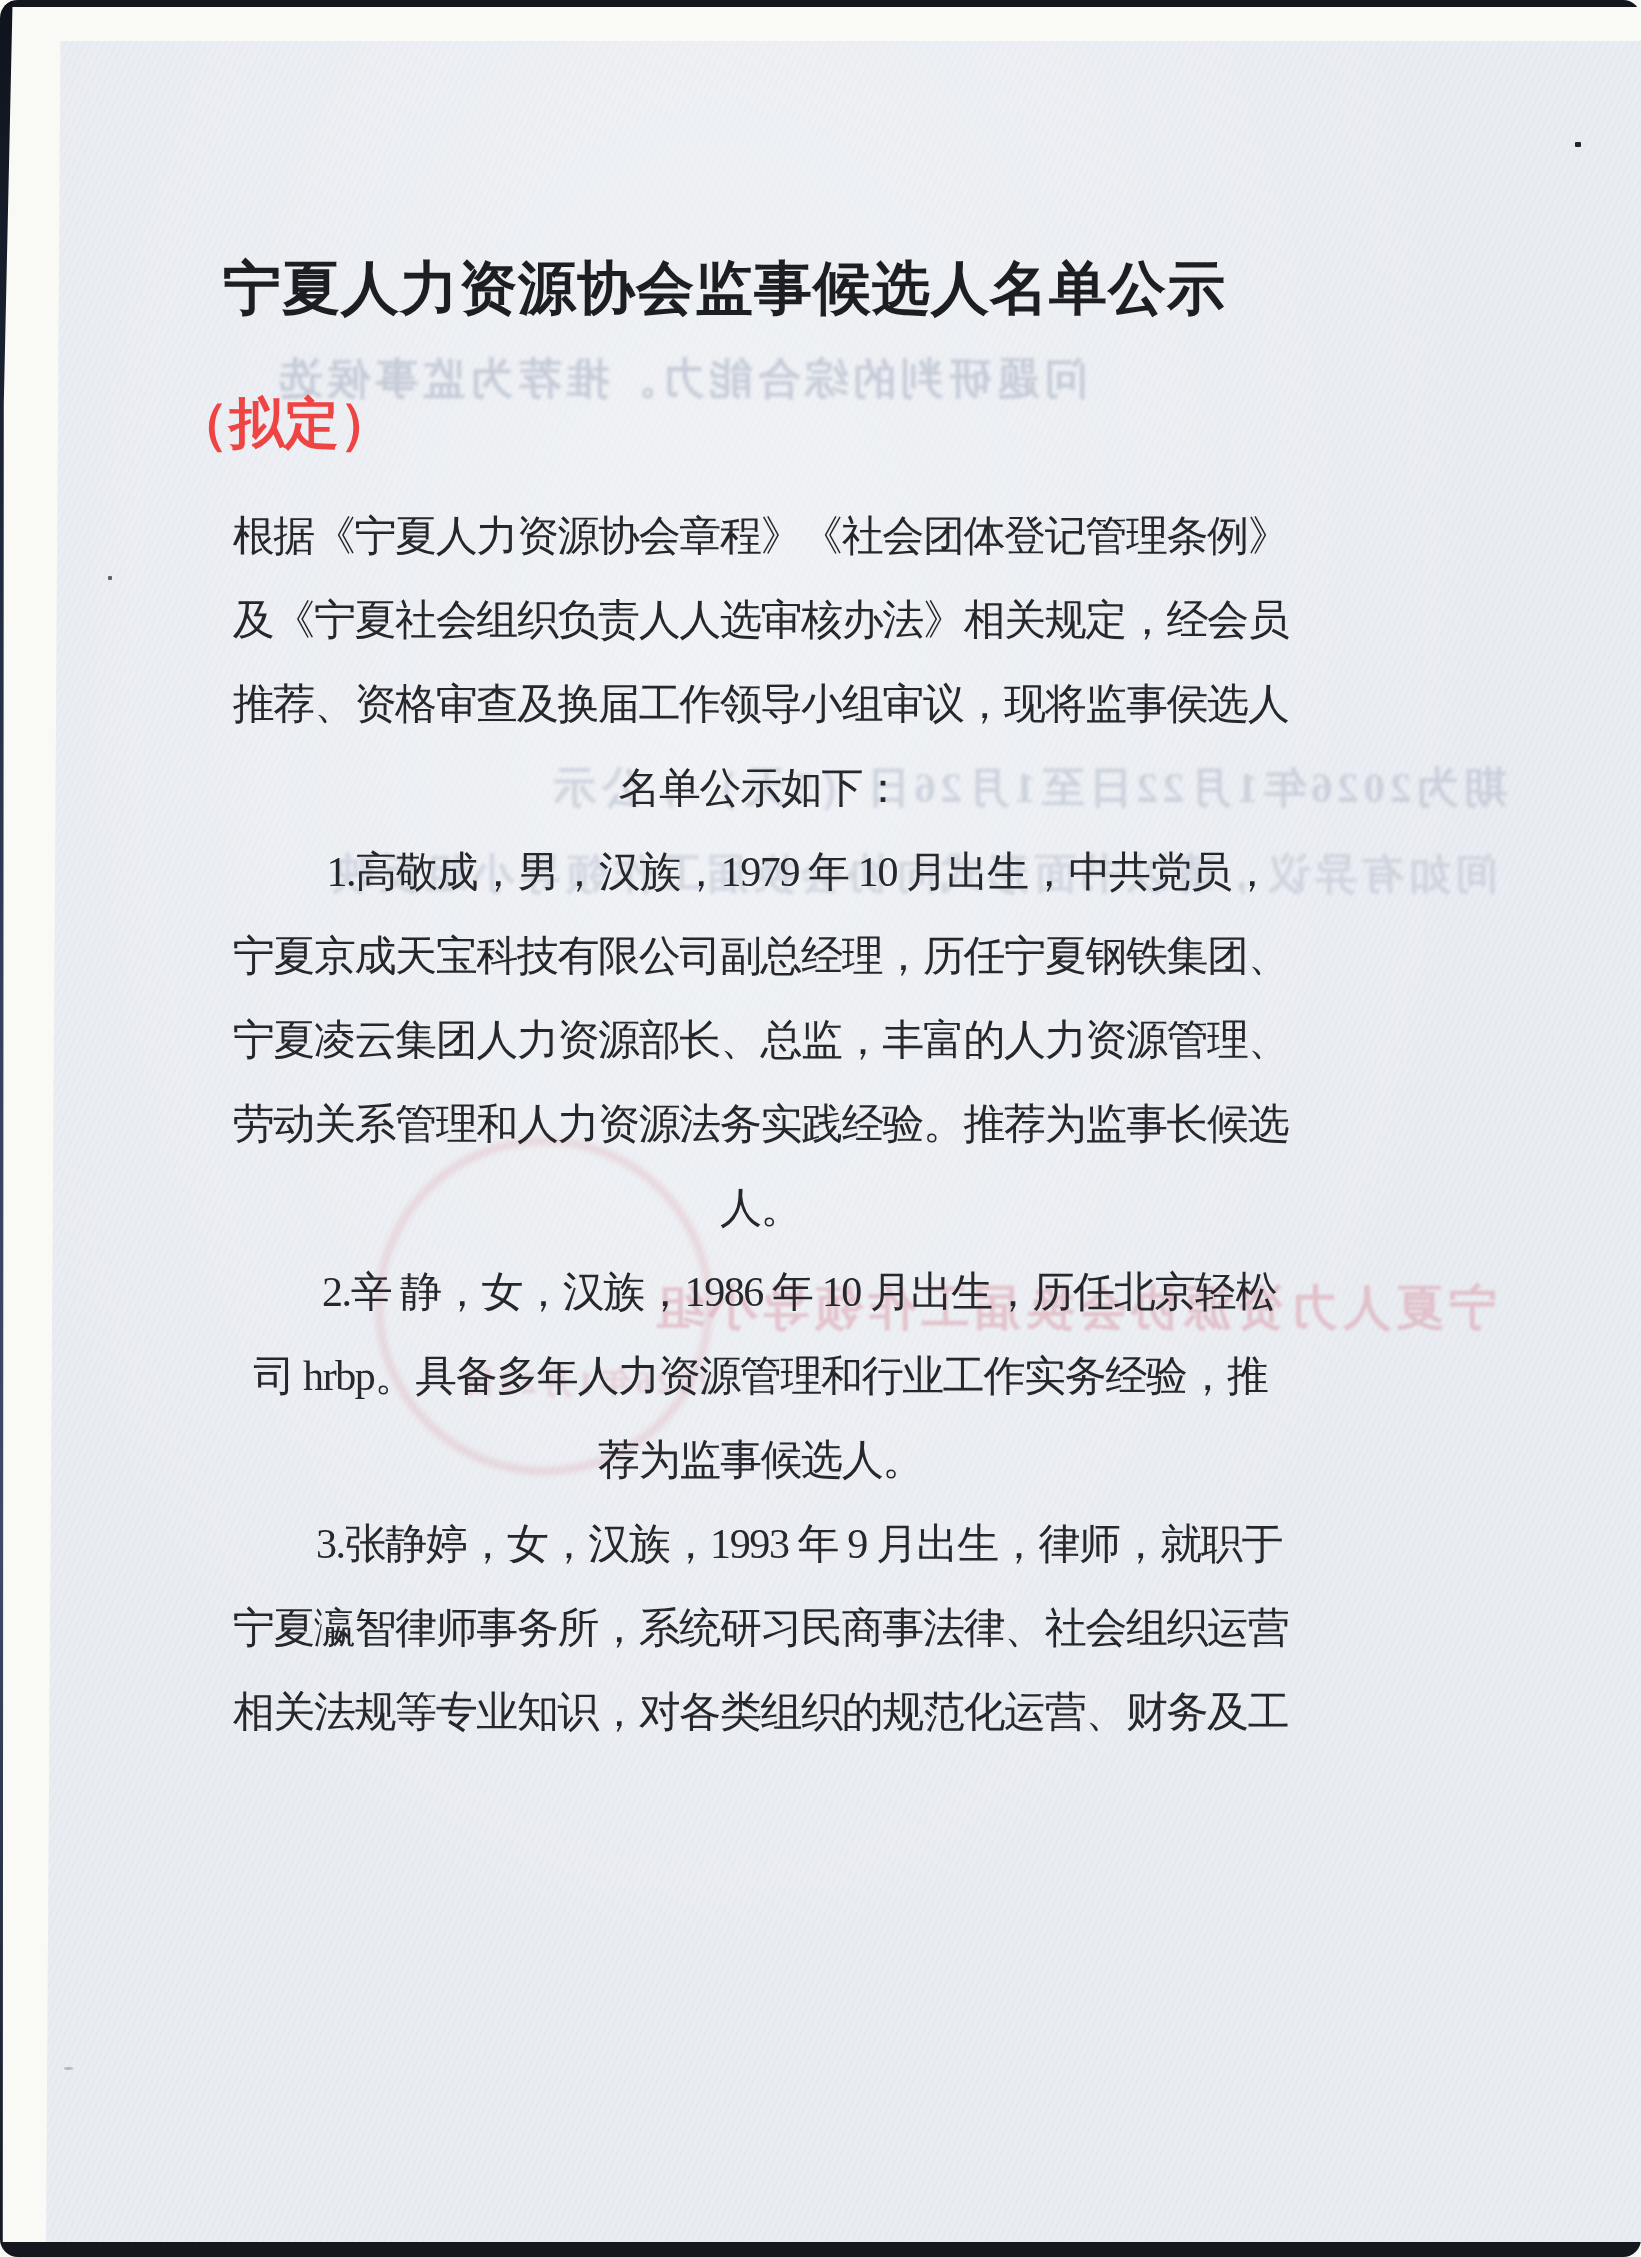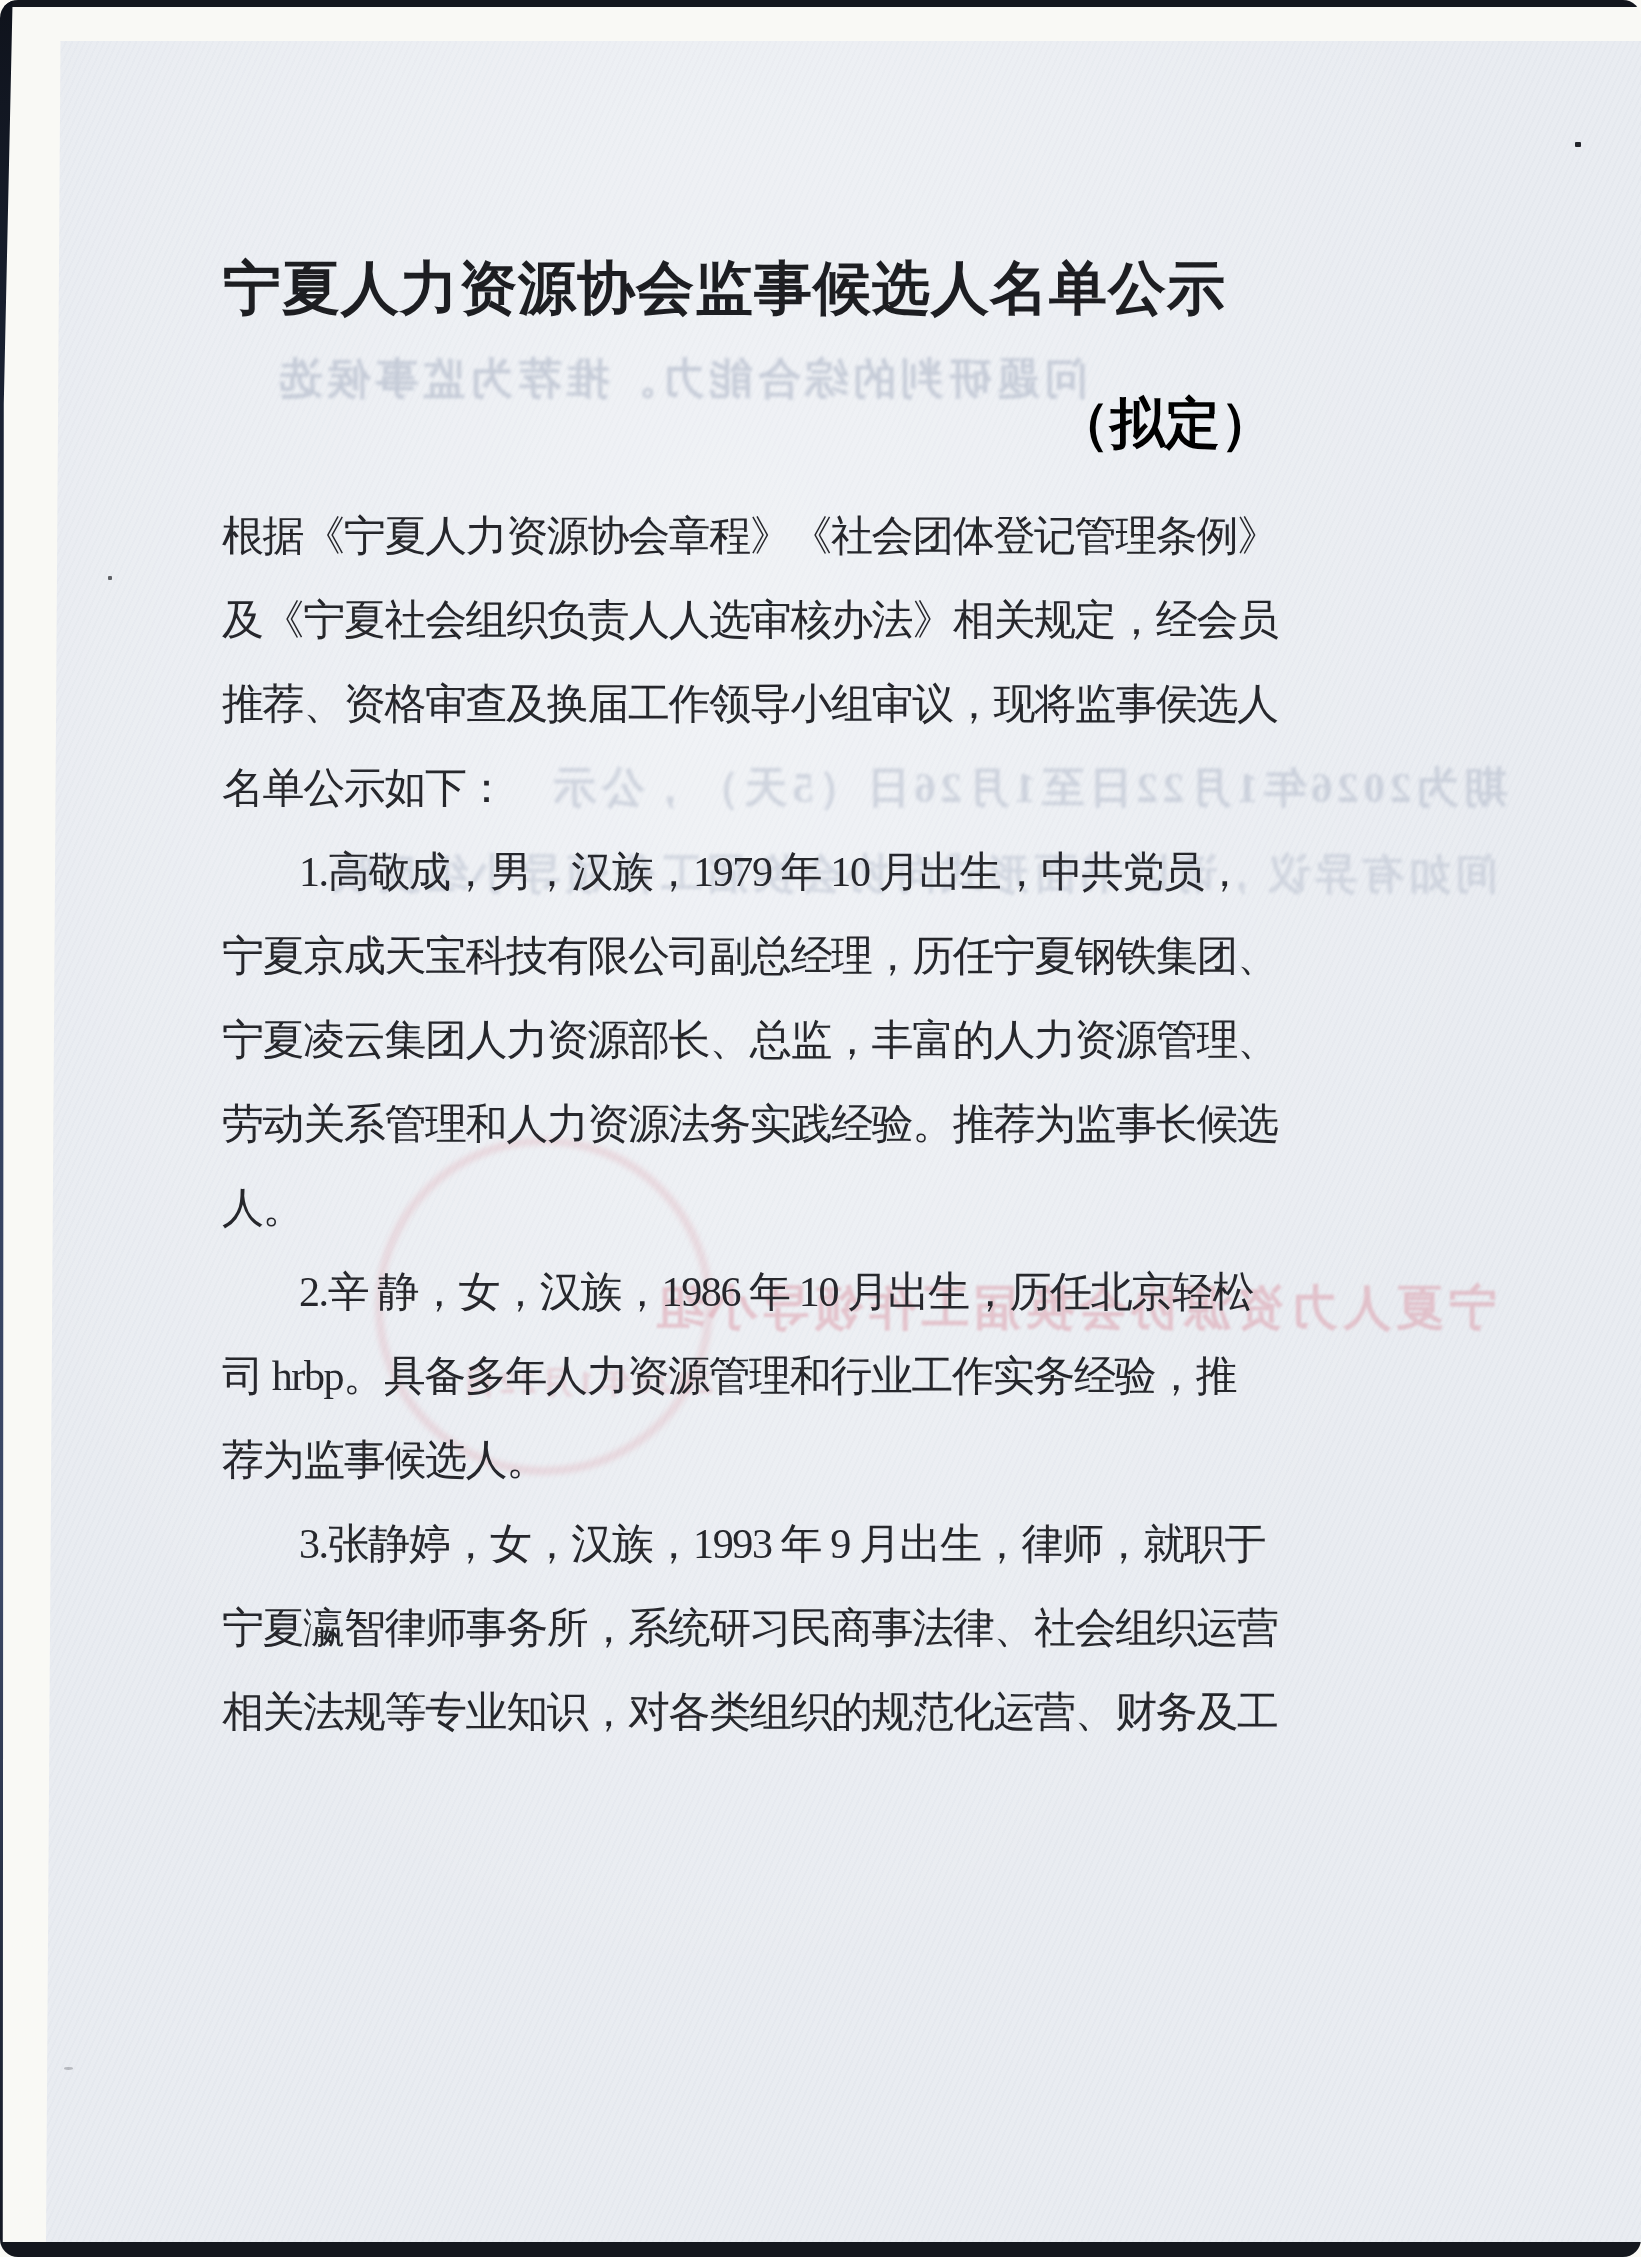--- a/index.html
+++ b/index.html
@@ -44,28 +44,28 @@
     filter:blur(2.9px);opacity:.55;pointer-events:none;
   }
   
   .doc-title{
     position:absolute;left:174px;top:243px;width:1101px;height:92px;
     text-align:center;font-size:58px;font-weight:700;color:#1d1e22;
     letter-spacing:1px;line-height:92px;white-space:nowrap;
   }
   .doc-subtitle{
     position:absolute;left:174px;top:378px;width:1101px;height:92px;
-    text-align:right;font-size:55px;font-weight:700;color:#000000;
+    text-align:left;font-size:55px;font-weight:700;color:#ef4444;
     line-height:92px;white-space:nowrap;
   }
   .body-block{
     position:absolute;left:222px;top:494px;width:1077px;
     font-size:42px;color:#26272c;letter-spacing:-1.4px;
   }
-  .bline{height:84px;line-height:84px;white-space:nowrap;}
+  .bline{height:84px;line-height:84px;white-space:nowrap;text-align:center;}
   .bline.indent{padding-left:77px;}
   
   .speck{position:absolute;background:#23252b;border-radius:1px;}
   .speck1{left:1575px;top:142px;width:5.8px;height:4.8px;}
   .speck2{left:108px;top:576px;width:3.9px;height:3.9px;opacity:.7;}
   .speck3{left:64px;top:2067px;width:8.7px;height:2.9px;opacity:.25;border-radius:50%;}
 </style>
 </head>
 <body>
 

